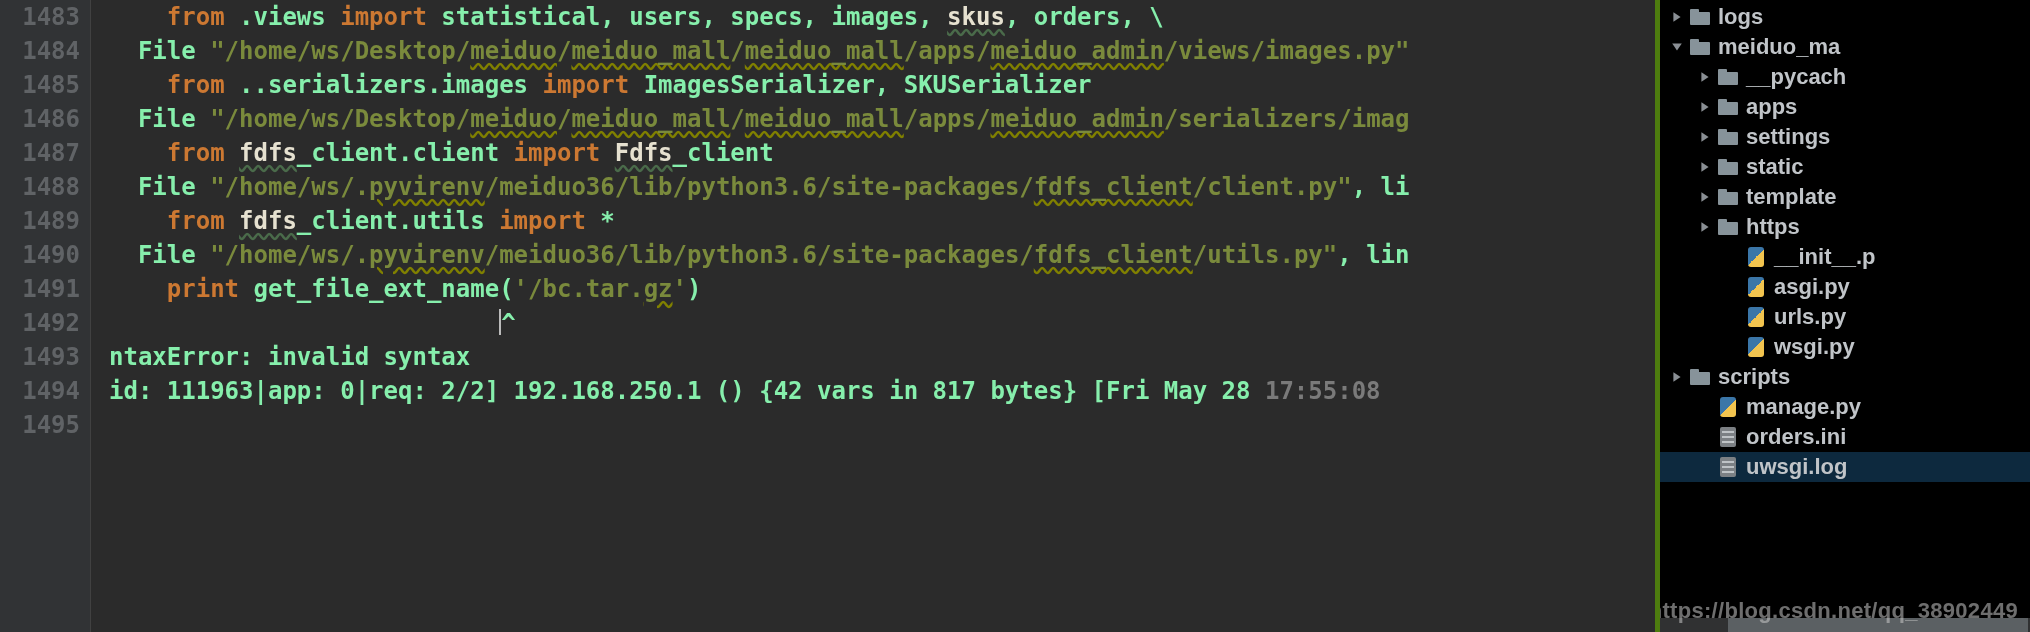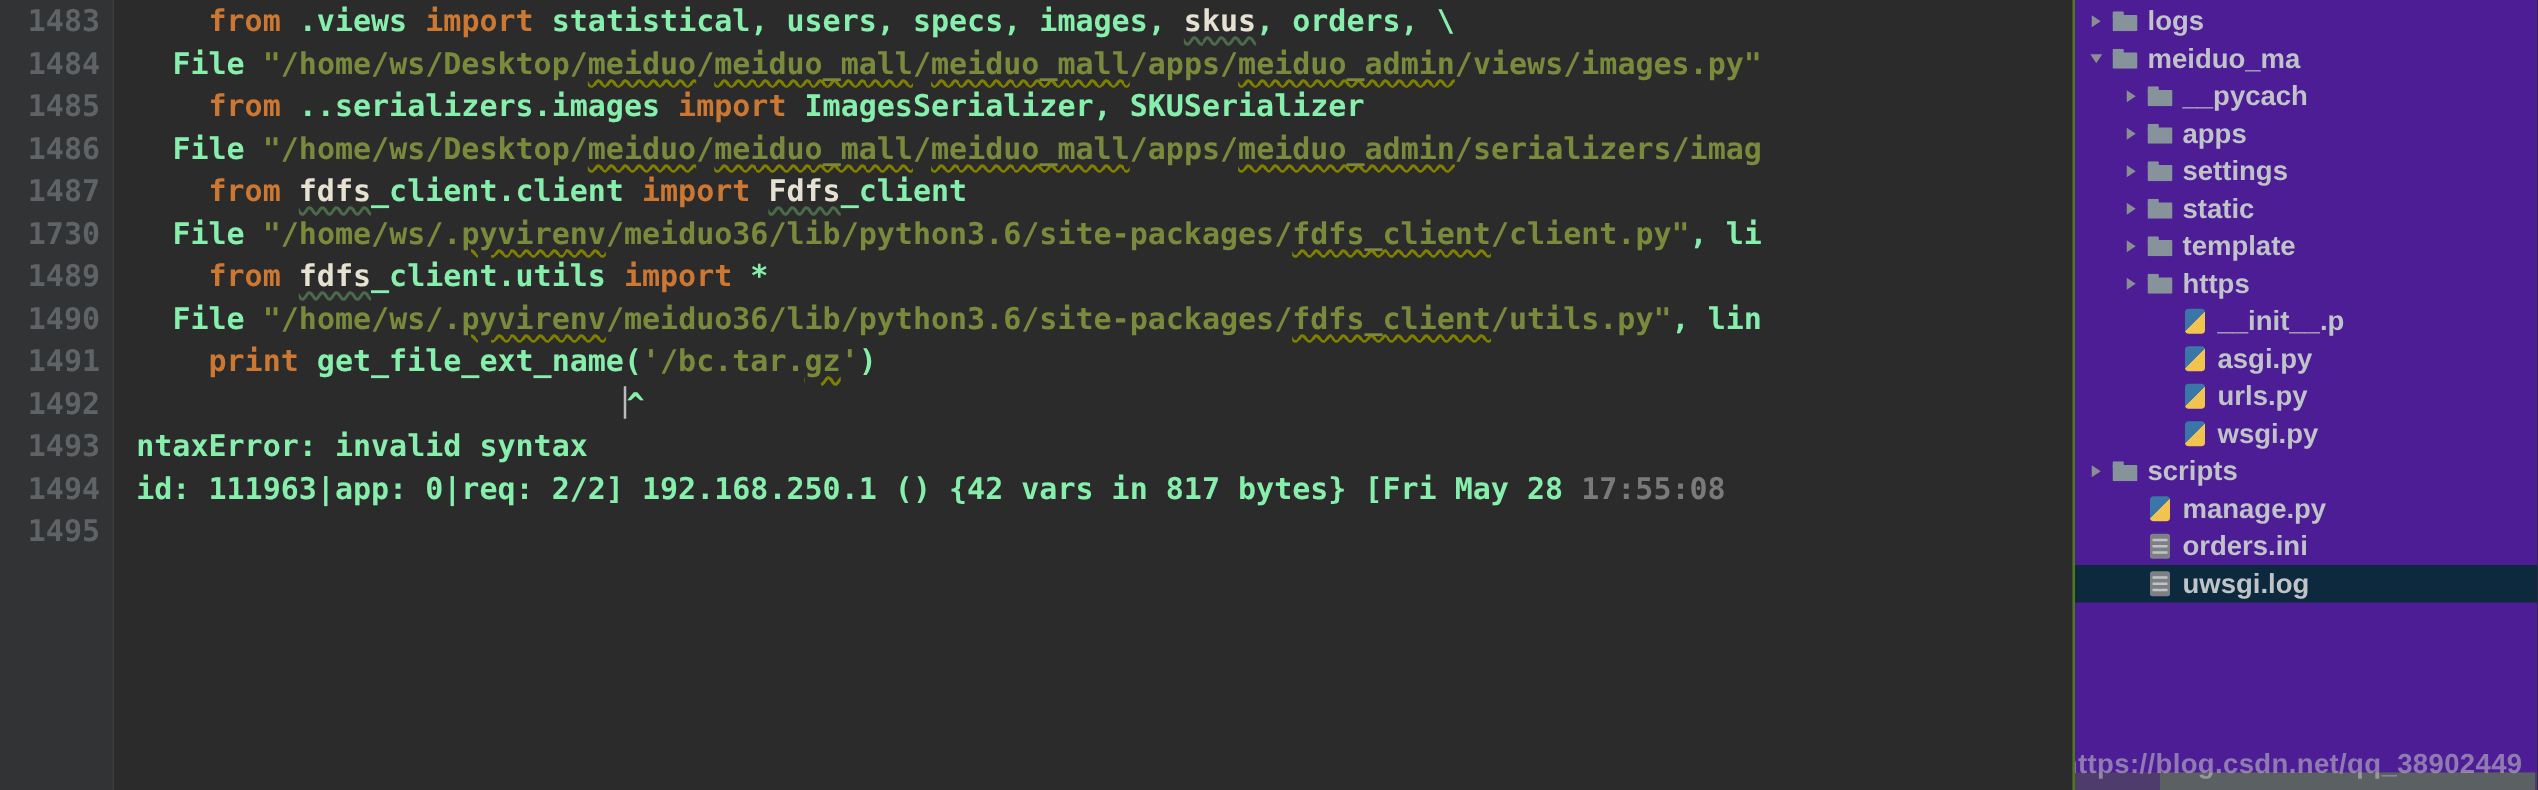--- a/index.html
+++ b/index.html
@@ -71,25 +71,25 @@
     width: 2px;
     height: 26px;
     background: #bbbbbb;
     vertical-align: -4px;
   }
 
   
   .tree {
     width: 370px;
     flex: 0 0 370px;
-    background: #4c1d95;
+    background: #000000;
     color: #b2b6bb;
     font-family: "Segoe UI", "Helvetica Neue", Arial, sans-serif;
     font-size: 22px;
-    border-left: 2px solid #4d7c0f;
+    border-left: 5px solid #4d7c0f;
     position: relative;
     overflow: hidden;
   }
   .tree-inner { padding: 2px 0 0 10px; }
   .tree-row {
     display: flex;
     align-items: center;
     height: 30px;
     white-space: nowrap;
   }
@@ -164,21 +164,21 @@
 <body>
 
 <div class="root">
   <div class="editor">
     <div class="gutter" id="gutter">
         <div>1483</div>
         <div>1484</div>
         <div>1485</div>
         <div>1486</div>
         <div>1487</div>
-        <div>1730</div>
+        <div>1488</div>
         <div>1489</div>
         <div>1490</div>
         <div>1491</div>
         <div>1492</div>
         <div>1493</div>
         <div>1494</div>
         <div>1495</div>
       </div>
     <div class="gutter-sep"></div>
     <div class="code" id="code"><div class="line">    <span class="kw">from</span><span class="id"> .views</span><span class="id"> </span><span class="kw">import</span><span class="id"> statistical, users, specs, images, </span><span class="squig">skus</span><span class="id">, orders, \</span></div><div class="line">  <span class="id">File </span><span class="str">"/home/ws/Desktop/</span><span class="str squigY">meiduo</span><span class="str">/</span><span class="str squigY">meiduo_mall</span><span class="str">/</span><span class="str squigY">meiduo_mall</span><span class="str">/apps/</span><span class="str squigY">meiduo_admin</span><span class="str">/views/images.py"</span></div><div class="line">    <span class="kw">from</span><span class="id"> ..serializers.images </span><span class="kw">import</span><span class="id"> ImagesSerializer, SKUSerializer</span></div><div class="line">  <span class="id">File </span><span class="str">"/home/ws/Desktop/</span><span class="str squigY">meiduo</span><span class="str">/</span><span class="str squigY">meiduo_mall</span><span class="str">/</span><span class="str squigY">meiduo_mall</span><span class="str">/apps/</span><span class="str squigY">meiduo_admin</span><span class="str">/serializers/imag</span></div><div class="line">    <span class="kw">from</span><span class="id"> </span><span class="squig">fdfs</span><span class="id">_client.client </span><span class="kw">import</span><span class="id"> </span><span class="squig">Fdfs</span><span class="id">_client</span></div><div class="line">  <span class="id">File </span><span class="str">"/home/ws/.</span><span class="str squigY">pyvirenv</span><span class="str">/meiduo36/lib/python3.6/site-packages/</span><span class="str squigY">fdfs_client</span><span class="str">/client.py"</span><span class="id">, li</span></div><div class="line">    <span class="kw">from</span><span class="id"> </span><span class="squig">fdfs</span><span class="id">_client.utils </span><span class="kw">import</span><span class="id"> *</span></div><div class="line">  <span class="id">File </span><span class="str">"/home/ws/.</span><span class="str squigY">pyvirenv</span><span class="str">/meiduo36/lib/python3.6/site-packages/</span><span class="str squigY">fdfs_client</span><span class="str">/utils.py"</span><span class="id">, lin</span></div><div class="line">    <span class="kw">print</span><span class="id"> get_file_ext_name(</span><span class="str">'/bc.tar.</span><span class="str squigY">gz</span><span class="str">'</span><span class="id">)</span></div><div class="line">                           <span class="cursor"></span><span class="id">^</span></div><div class="line"><span class="id">ntaxError: invalid syntax</span></div><div class="line"><span class="id">id: 111963|app: 0|req: 2/2] 192.168.250.1 () {42 vars in 817 bytes} [Fri May 28 </span><span class="faded">17:55:08</span></div><div class="line"></div></div>

